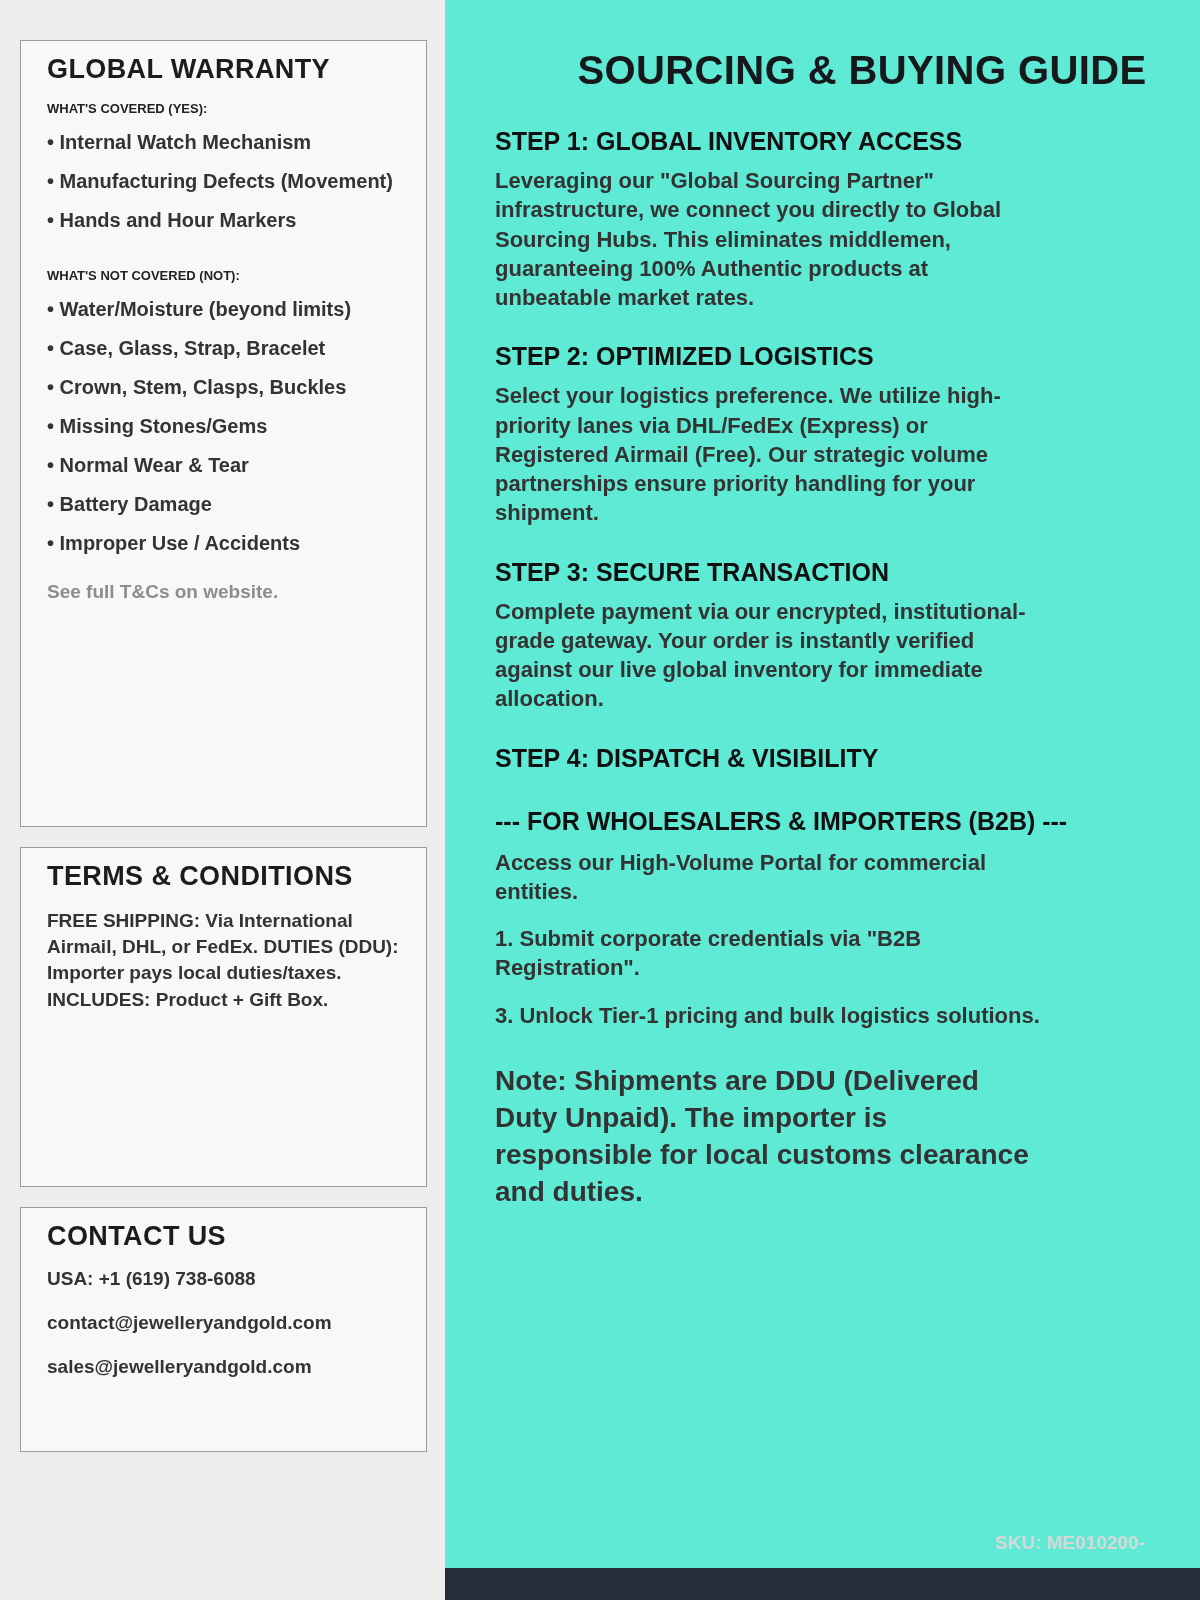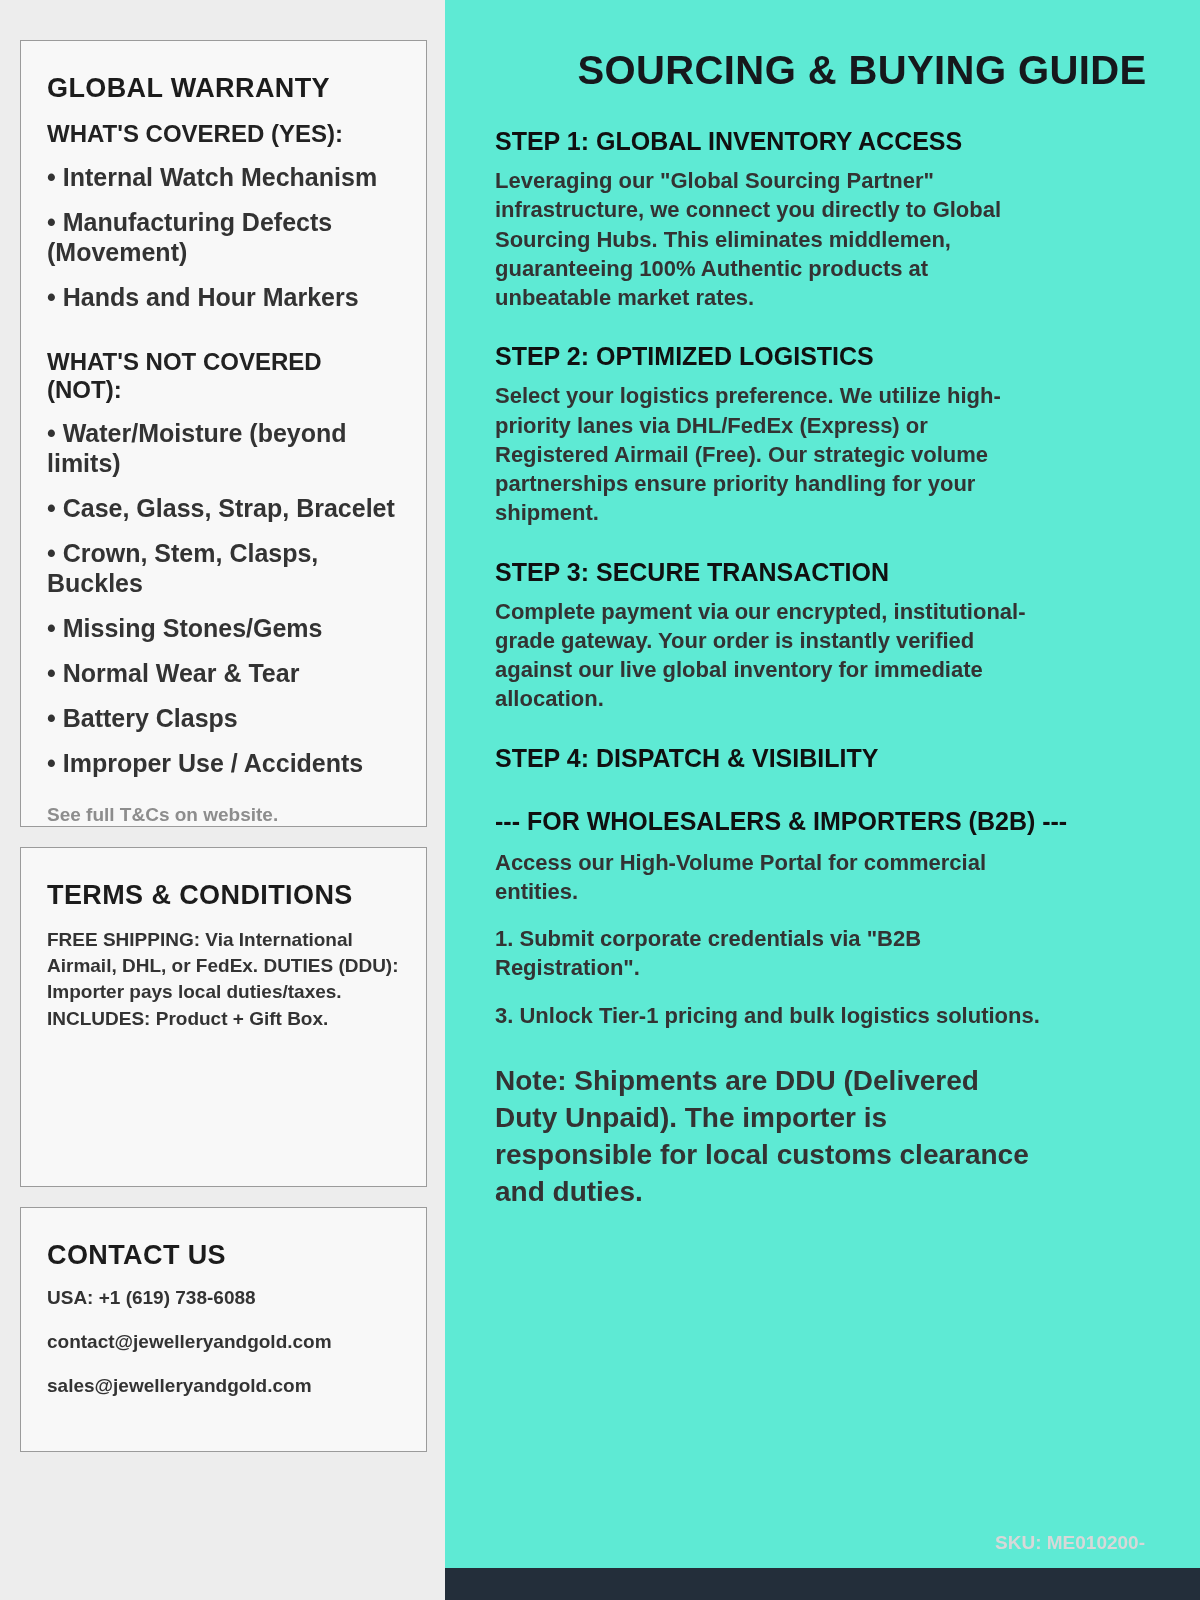--- a/index.html
+++ b/index.html
@@ -21,49 +21,49 @@
     left: 0; top: 0;
     width: 445px; height: 1600px;
     background: #ededed;
     box-sizing: border-box;
     padding: 40px 18px 0 20px;
   }
   .box {
     background: #f8f8f8;
     border: 1px solid #9b9b9b;
     box-sizing: border-box;
-    padding: 32px 26px;
+    padding: 13px 26px;
     margin-bottom: 20px;
   }
   .box-warranty { height: 787px; }
   .box-terms    { height: 340px; }
   .box-contact  { height: 245px; }
 
   .box-title {
     font-size: 27px;
     font-weight: 800;
     color: #1c1c1c;
     margin: 0 0 16px 0;
     letter-spacing: 0.4px;
   }
   .sub-heading {
-    font-size: 24px;
+    font-size: 13px;
     font-weight: 700;
     color: #222;
     margin: 0 0 14px 0;
   }
   .sub-heading.second { margin-top: 36px; }
 
   ul.plain {
     list-style: none;
     margin: 0;
     padding: 0;
   }
   ul.plain li {
-    font-size: 25px;
+    font-size: 20px;
     font-weight: 600;
     color: #333;
     margin: 0 0 15px 0;
     line-height: 1.2;
   }
   ul.plain li::before {
     content: "\2022  ";
     color: #333;
   }
   .muted-note {
@@ -173,21 +173,21 @@
       <li>Hands and Hour Markers</li>
     </ul>
 
     <div class="sub-heading second">WHAT'S NOT COVERED (NOT):</div>
     <ul class="plain">
       <li>Water/Moisture (beyond limits)</li>
       <li>Case, Glass, Strap, Bracelet</li>
       <li>Crown, Stem, Clasps, Buckles</li>
       <li>Missing Stones/Gems</li>
       <li>Normal Wear &amp; Tear</li>
-      <li>Battery Clasps</li>
+      <li>Battery Damage</li>
       <li>Improper Use / Accidents</li>
     </ul>
 
     <div class="muted-note">See full T&amp;Cs on website.</div>
   </div>
 
   <div class="box box-terms">
     <h2 class="box-title">TERMS &amp; CONDITIONS</h2>
     <p class="terms-body">FREE SHIPPING: Via International Airmail, DHL, or FedEx.  DUTIES (DDU): Importer pays local duties/taxes.  INCLUDES: Product + Gift Box.</p>
   </div>

